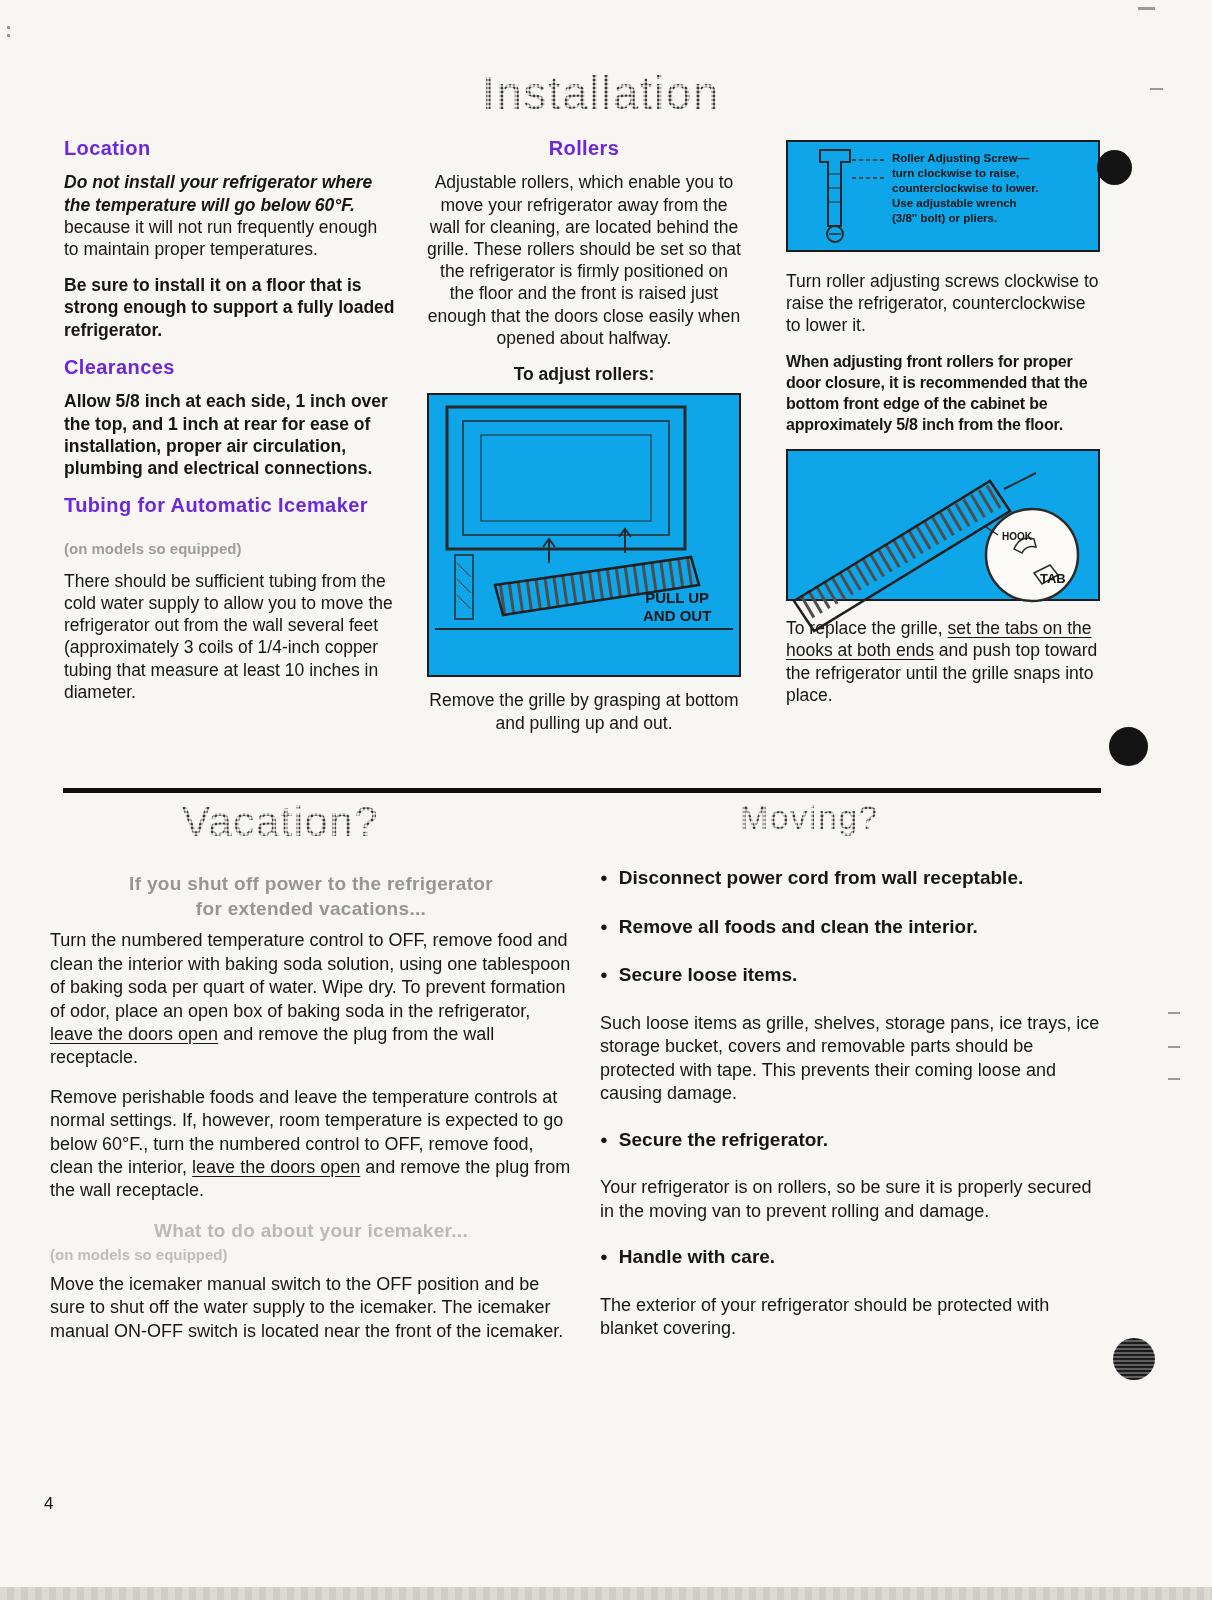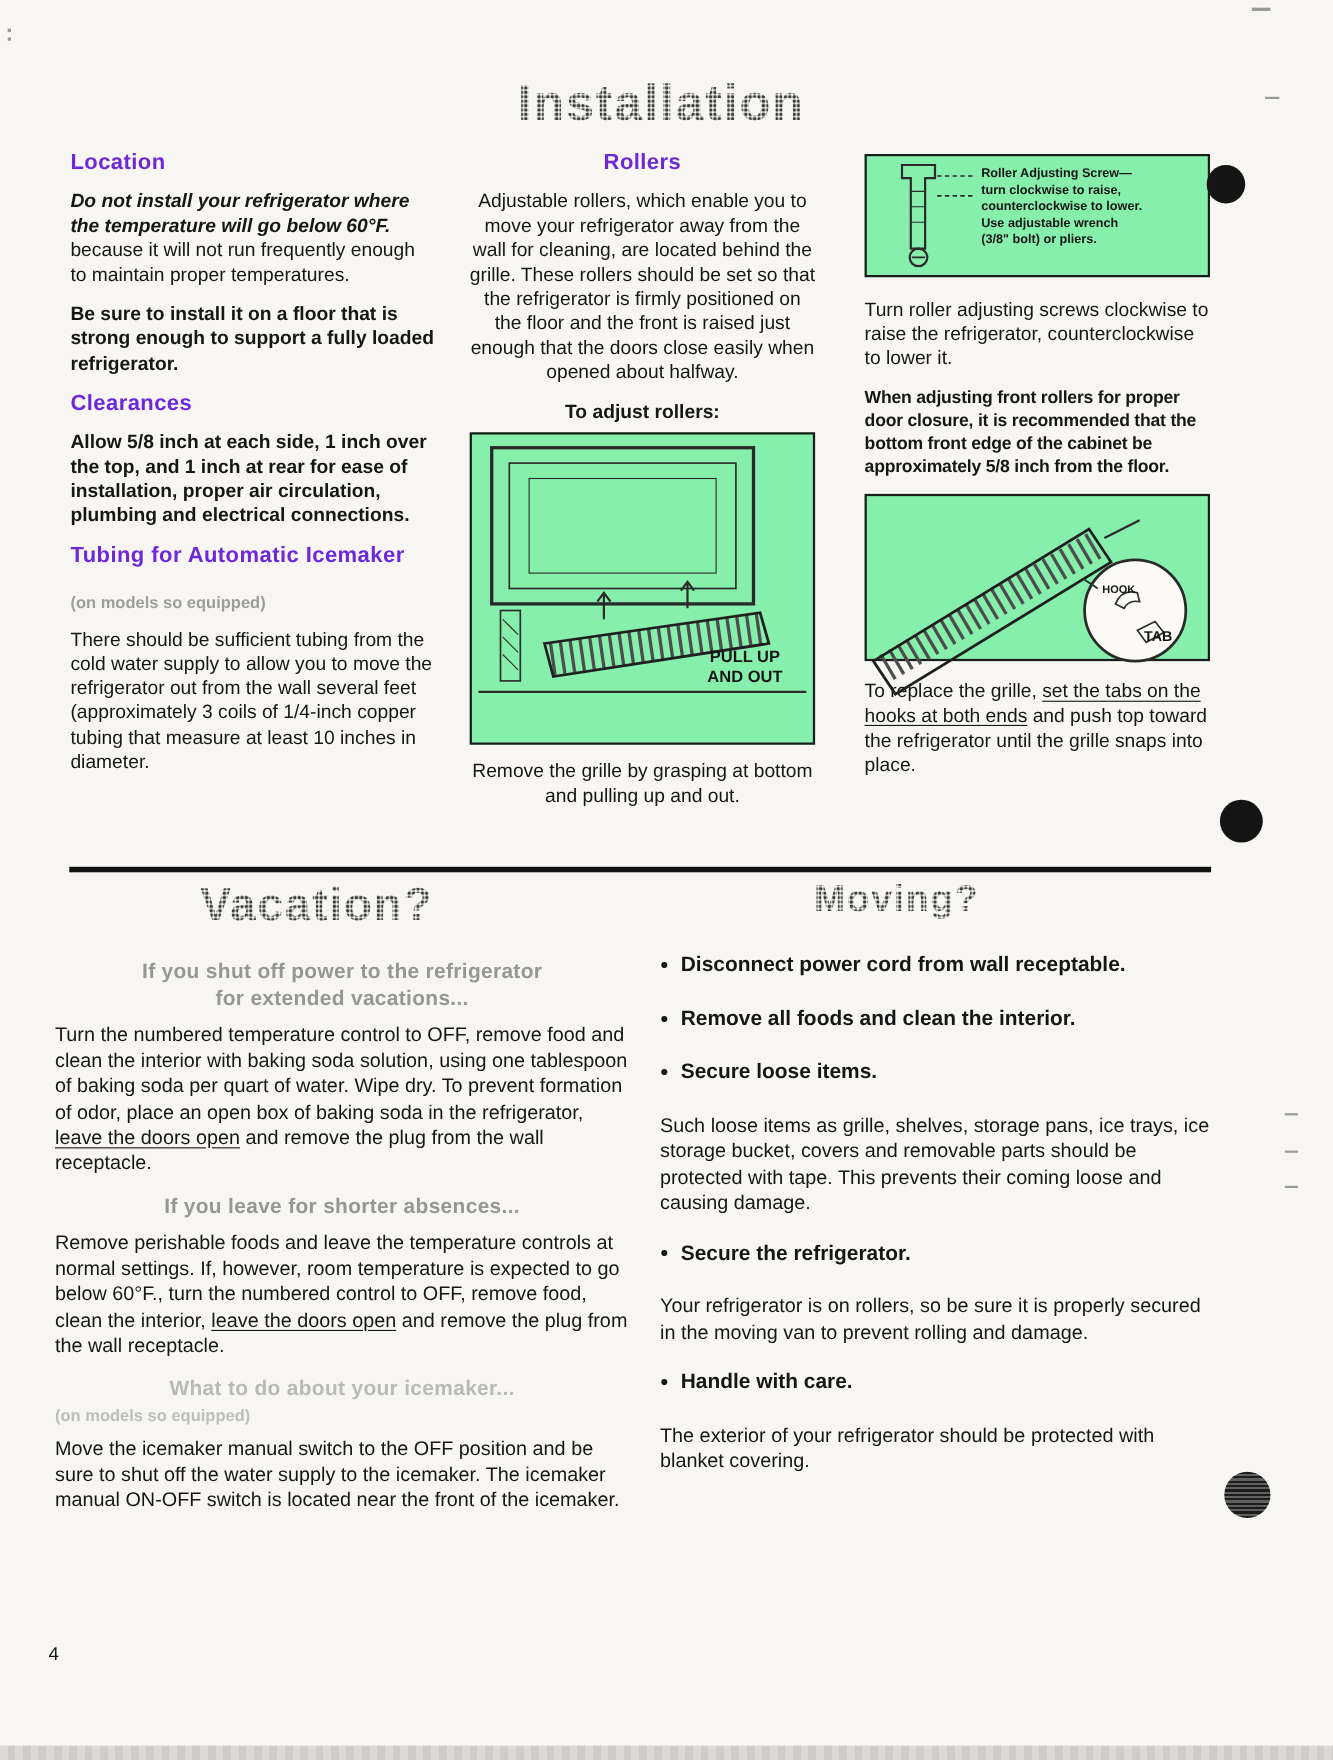--- a/index.html
+++ b/index.html
@@ -2,21 +2,21 @@
 <html><head>
 <meta charset="utf-8">
 <style>
   html,body{margin:0;padding:0;}
   body{background:#e9e8e4;font-family:"Liberation Sans",sans-serif;}
   .page{position:relative;width:1212px;height:1600px;background:#f7f6f2;color:#161616;overflow:hidden;}
 
   h1,h2,h3,p,figure{margin:0;}
 
   
-  .display{font-weight:700;letter-spacing:1.5px;color:#6f6f6f;}
+  .display{font-weight:400;letter-spacing:1.5px;color:#6f6f6f;}
   @supports (-webkit-background-clip: text){
     .display{
       background-image:radial-gradient(circle,#3a3a3a 1.1px,#8d8d8d 1.4px,rgba(150,150,150,0) 2.2px);
       background-size:4px 4px;
       -webkit-background-clip:text;background-clip:text;
       -webkit-text-fill-color:transparent;color:transparent;
     }
   }
   .title-installation{position:absolute;top:66px;left:428px;width:346px;text-align:center;font-size:46px;}
   .title-vacation{position:absolute;top:798px;left:182px;font-size:42px;}
@@ -33,21 +33,21 @@
   .gh-sub{color:#9d9d9d;font-size:15px;font-weight:600;margin:0 0 12px;}
   p{margin:0 0 14px;}
   .b{font-weight:700;}
   .bi{font-weight:700;font-style:italic;}
   .u{text-decoration:underline;text-underline-offset:3px;}
   .pre{white-space:pre-line;}
   .adjust-label{margin-bottom:8px;}
   .cond{font-weight:700;font-size:16px;line-height:1.32;letter-spacing:-0.2px;margin-bottom:14px;}
   .caption{font-size:17.5px;}
 
-  .fig{border:2px solid #1b1b1b;background:#86efac;position:relative;box-sizing:border-box;}
+  .fig{border:2px solid #1b1b1b;background:#0ea5e9;position:relative;box-sizing:border-box;}
   .fig svg{position:absolute;left:2px;top:2px;display:block;}
   .fig-screw{height:112px;margin:0 0 18px;}
   .fig-rollers{height:284px;margin:4px 0 12px;}
   .fig-hook{height:152px;margin:2px 0 16px;}
   .fig-label{position:absolute;font-weight:700;color:#161616;}
   .label-pull{left:214px;top:194px;font-size:15px;line-height:1.2;}
   .callout{position:absolute;left:104px;top:9px;width:198px;font-size:11.5px;font-weight:700;line-height:1.3;white-space:pre-line;}
   .label-hook{left:214px;top:80px;font-size:10px;}
   .label-tab{left:252px;top:120px;font-size:13px;}
 
@@ -174,21 +174,20 @@
   <div class="divider"></div>
 
   <h1 class="display title-vacation">Vacation?</h1>
   <h1 class="display title-moving">Moving?</h1>
 
   <section class="col-low col-vacation">
     <h3 class="v-h pre">If you shut off power to the refrigerator
 for extended vacations...</h3>
     <p class="v-p"><span>Turn the numbered temperature control to OFF, remove food and clean the interior with baking soda solution, using one tablespoon of baking soda per quart of water. Wipe dry. To prevent formation of odor, place an open box of baking soda in the refrigerator, </span><span class="u">leave the doors open</span><span> and remove the plug from the wall receptacle.</span></p>
 
-    <h3 class="v-h">If you leave for shorter absences...</h3>
     <p class="v-p"><span>Remove perishable foods and leave the temperature controls at normal settings. If, however, room temperature is expected to go below 60°F., turn the numbered control to OFF, remove food, clean the interior, </span><span class="u">leave the doors open</span><span> and remove the plug from the wall receptacle.</span></p>
 
     <h3 class="v-h v-h-faint">What to do about your icemaker...</h3>
     <div class="v-h-sub">(on models so equipped)</div>
     <p class="v-p">Move the icemaker manual switch to the OFF position and be sure to shut off the water supply to the icemaker. The icemaker manual ON-OFF switch is located near the front of the icemaker.</p>
   </section>
 
   <section class="col-low col-moving">
     <div class="m-bullet">
         <span class="bullet-glyph">●</span>

